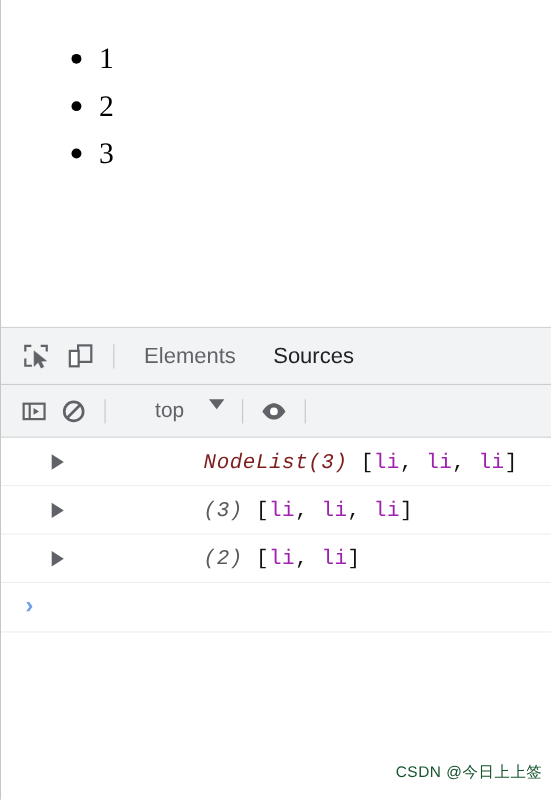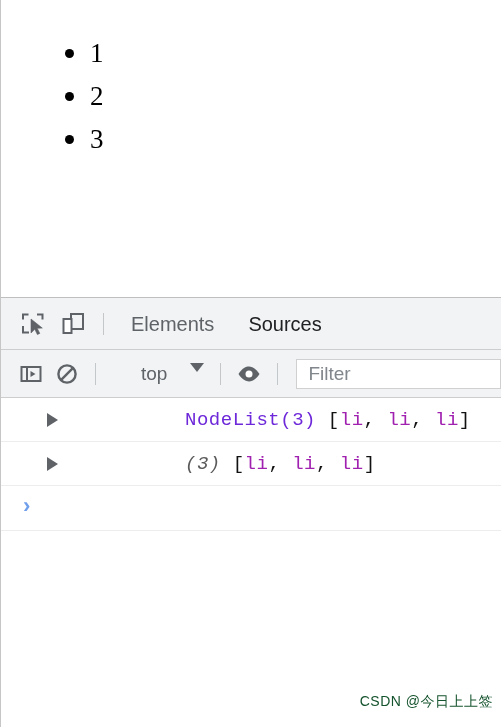--- a/index.html
+++ b/index.html
@@ -201,21 +201,22 @@
     border-left: 11px solid #5f6368;
     flex: 0 0 auto;
     margin-right: 8px;
     margin-left: 32px;
   }
   .msg-text {
     white-space: pre;
     letter-spacing: 0.5px;
   }
   .tok-ctor {
-    color: #6d28d9;
+    font-style: italic;
+    color: #7f1d1d;
   }
   .tok-count {
     font-style: italic;
     color: #5a5a5a;
   }
   .tok-bracket {
     color: #111111;
   }
   .tok-node {
     color: #a020b0;
@@ -327,39 +328,44 @@
 
       <div class="icon-btn">
         <svg width="26" height="26" viewBox="0 0 26 26" aria-hidden="true">
           <path d="M2.5 13 C6 7.4 10 5.6 13 5.6 C16 5.6 20 7.4 23.5 13 C20 18.6 16 20.4 13 20.4 C10 20.4 6 18.6 2.5 13 Z" fill="#5f6368"></path>
           <circle cx="13" cy="13" r="3.5" fill="#ffffff"></circle>
         </svg>
       </div>
 
       <div class="tb-sep"></div>
 
-      <div class="filter-input">Filter</div>
     </div>
 
     <div class="dt-console-body">
 
       <div class="console-row">
         <span class="disclosure"></span>
         <span class="msg-text">
           <span class="tok-ctor">NodeList(3)</span><span class="tok-bracket"> [</span><span class="tok-node">li</span><span class="tok-comma">, </span><span class="tok-node">li</span><span class="tok-comma">, </span><span class="tok-node">li</span><span class="tok-bracket">]</span>
         </span>
       </div>
 
       <div class="console-row">
         <span class="disclosure"></span>
         <span class="msg-text">
           <span class="tok-count">(3)</span><span class="tok-bracket"> [</span><span class="tok-node">li</span><span class="tok-comma">, </span><span class="tok-node">li</span><span class="tok-comma">, </span><span class="tok-node">li</span><span class="tok-bracket">]</span>
         </span>
       </div>
 
+      <div class="console-row">
+        <span class="disclosure"></span>
+        <span class="msg-text">
+          <span class="tok-count">(2)</span><span class="tok-bracket"> [</span><span class="tok-node">li</span><span class="tok-comma">, </span><span class="tok-node">li</span><span class="tok-bracket">]</span>
+        </span>
+      </div>
 
       <div class="prompt-row">
         <span class="prompt-chevron">›</span>
       </div>
     </div>
   </div>
 
   <div class="watermark">CSDN @今日上上签</div>
 </div>
 

